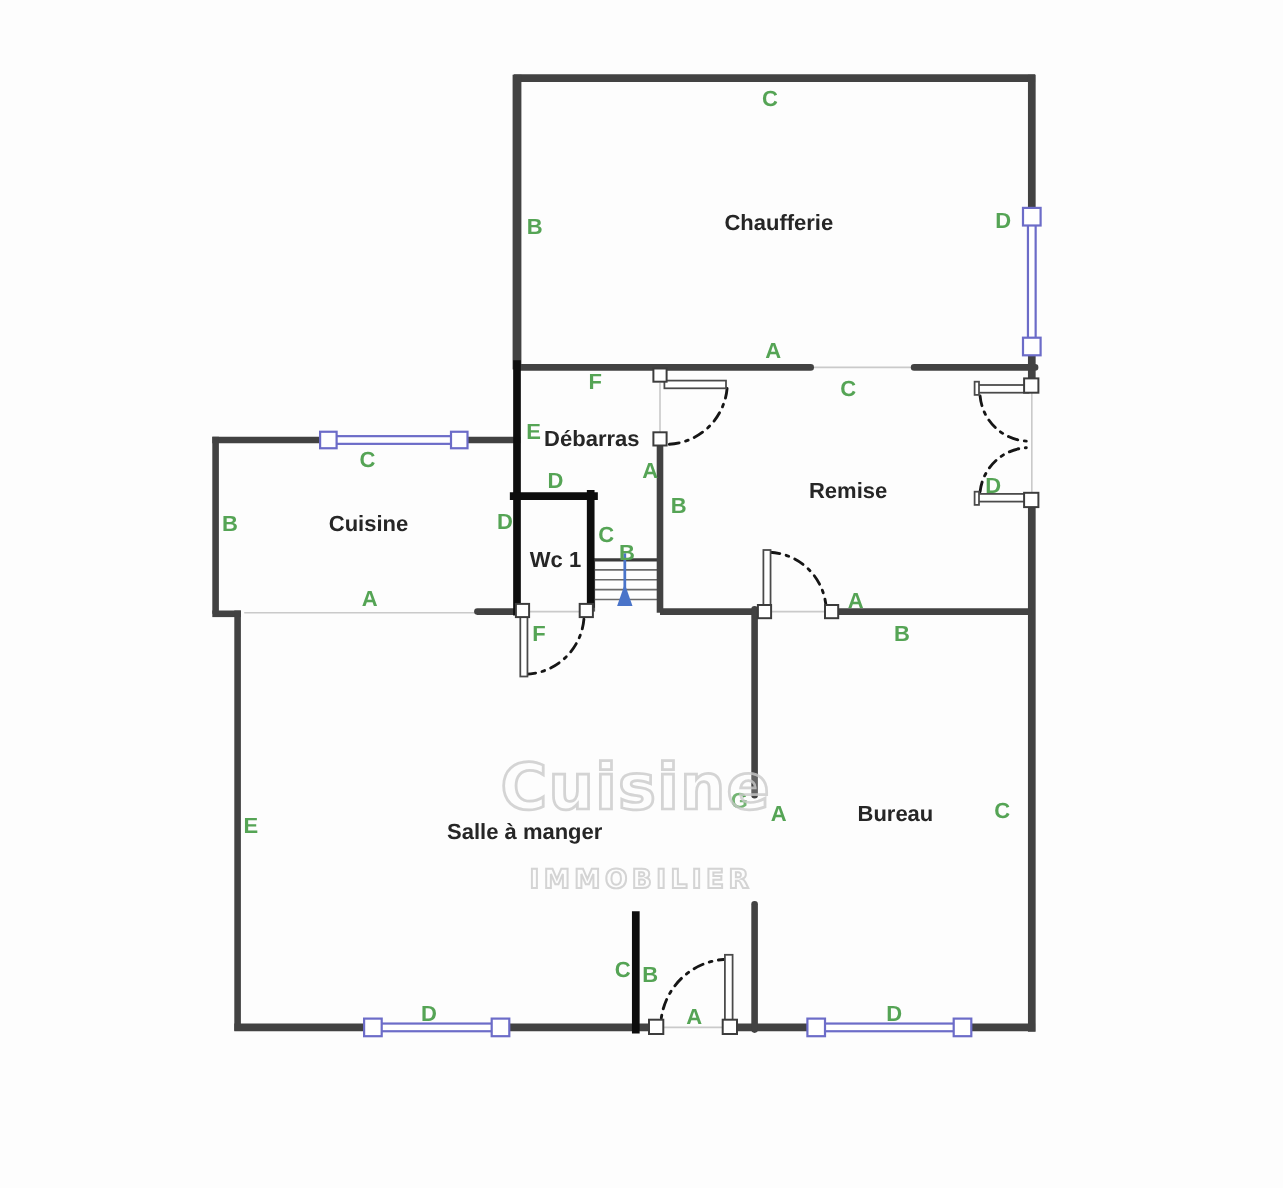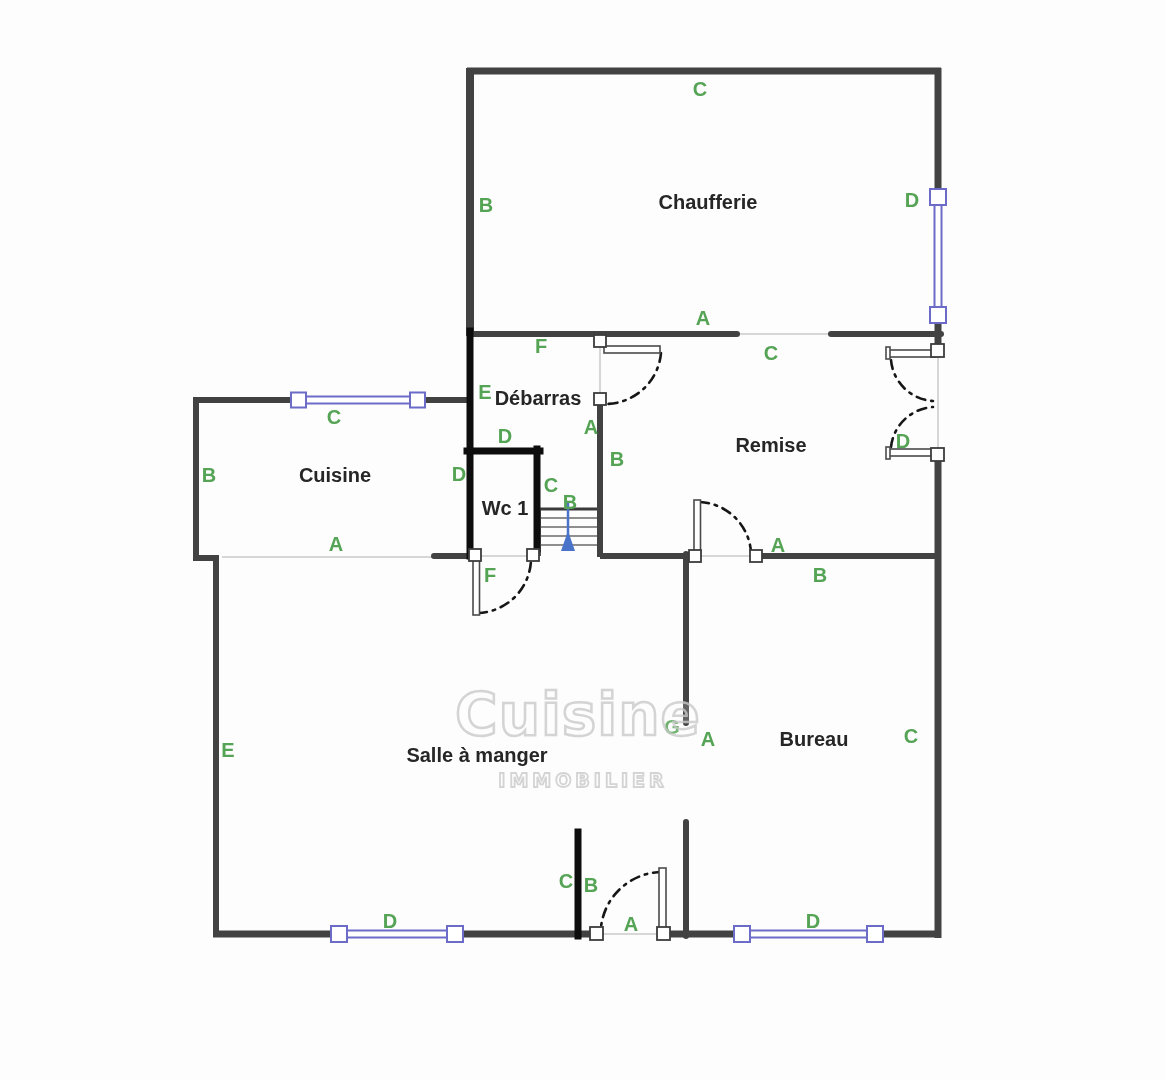--- a/index.html
+++ b/index.html
@@ -31,21 +31,21 @@
 
   .wall-label{font-family:"Liberation Sans",sans-serif;font-size:20px;font-weight:bold;
     fill:var(--label_green);text-anchor:middle;dominant-baseline:middle;}
   .room-label{font-family:"Liberation Sans",sans-serif;font-size:20px;font-weight:600;
     fill:var(--room_text);text-anchor:middle;dominant-baseline:middle;}
 
   .wm{position:absolute;transform:translate(-50%,-50%);white-space:nowrap;pointer-events:none;
     font-family:"DejaVu Sans","Liberation Sans",sans-serif;font-weight:bold;
     color:rgba(255,255,255,0.18);-webkit-text-stroke:2.5px rgba(201,201,201,0.8);}
   .wm1{left:578px;top:715px;font-size:58px;letter-spacing:1px;}
-  .wm2{left:583px;top:780px;font-size:19px;letter-spacing:4px;-webkit-text-stroke:1.8px rgba(201,201,201,0.8);}
+  .wm2{left:583px;top:799px;font-size:24px;letter-spacing:4px;-webkit-text-stroke:1.8px rgba(201,201,201,0.8);}
 </style>
 </head>
 <body>
 
 <div id="stage">
   <svg id="plan" width="1166" height="1080" viewBox="0 0 1166 1080">
 
     <g>
       <line class="o" x1="222" y1="557" x2="432" y2="557"></line>
       <line class="o" x1="478" y1="556" x2="528" y2="556"></line>

